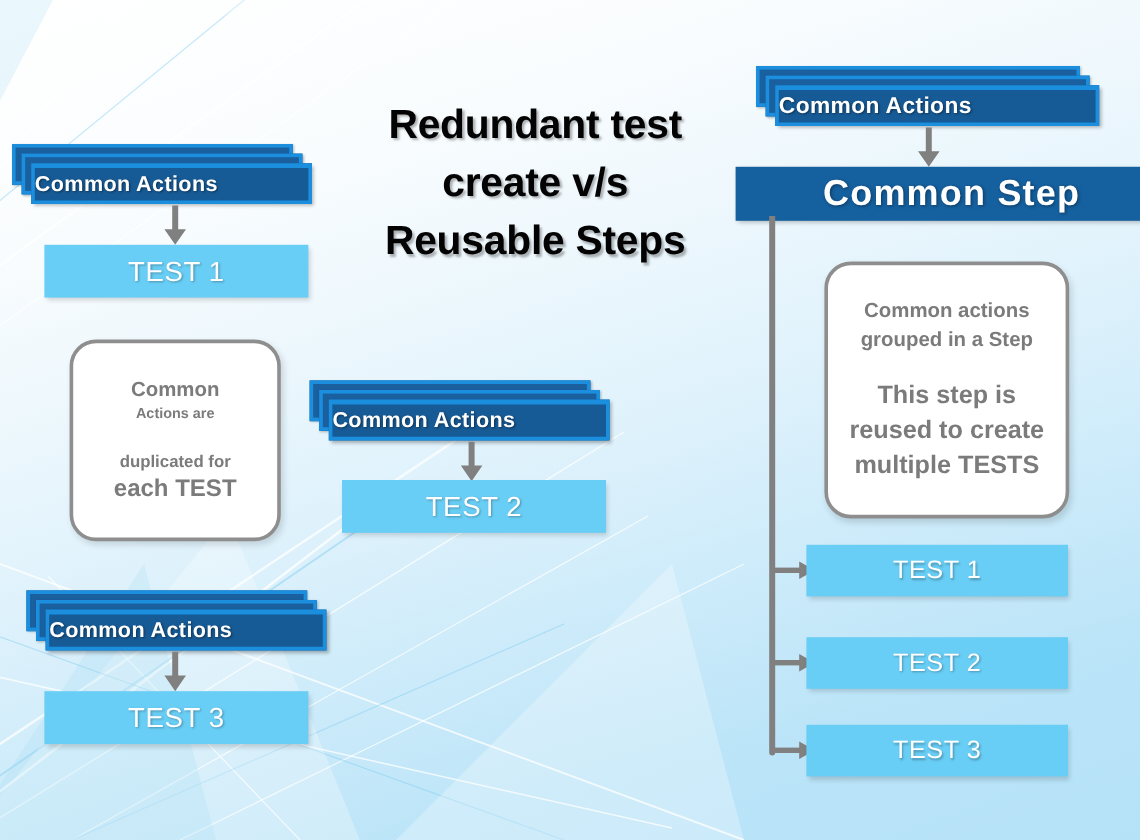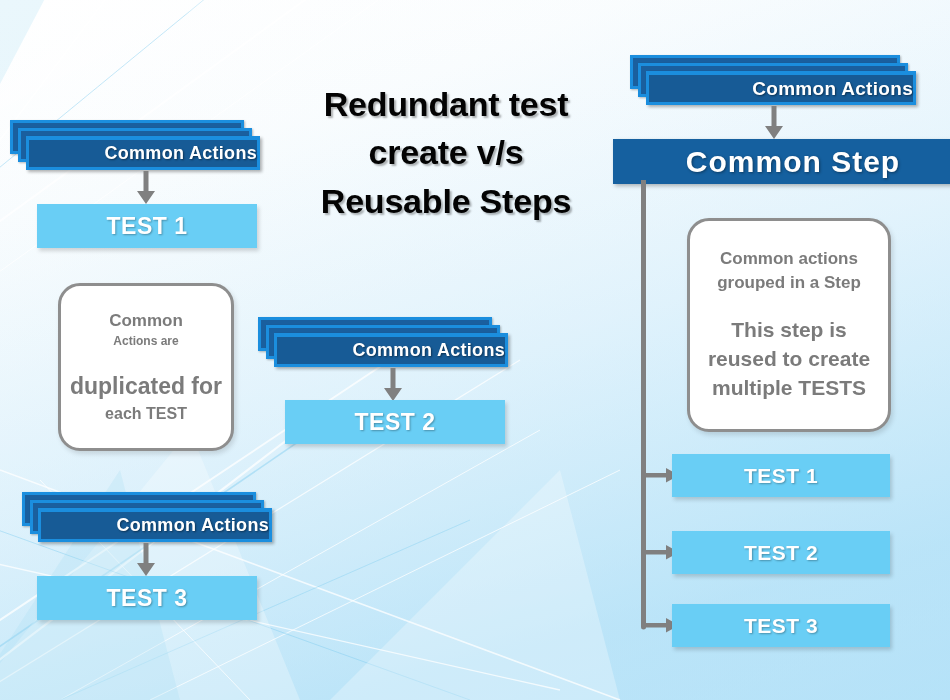--- a/index.html
+++ b/index.html
@@ -35,21 +35,21 @@
     box-shadow: 1px 1px 2px rgba(0,0,0,0.28);
   }
   .ca-front {
     position: absolute;
     left: 16px; top: 16px; right: 0; bottom: 0;
     background: #175b96;
     border: 3px solid #1b8ede;
     border-top-width: 4px;
     display: flex;
     align-items: center;
-    justify-content: flex-end;
+    justify-content: flex-start;
     box-shadow: 2px 2px 3px rgba(0,0,0,0.3);
   }
   .ca-front .ca-text {
     color: #ffffff;
     font-weight: bold;
     letter-spacing: 0.3px;
     text-shadow: 1px 1px 2px rgba(0,0,0,0.45);
     white-space: nowrap;
   }
 
@@ -57,21 +57,21 @@
   .test-box {
     position: absolute;
     background: #69cef5;
     display: flex;
     align-items: center;
     justify-content: center;
     box-shadow: 2px 3px 4px rgba(0,0,0,0.16);
   }
   .test-box span {
     color: #ffffff;
-    font-weight: bold;
+    font-weight: normal;
     text-shadow: 1px 1px 2px rgba(0,0,0,0.30);
     letter-spacing: 0.5px;
   }
 
   
   #common-step {
     position: absolute;
     left: 613px; top: 139px;
     width: 360px; height: 45px;
     background: #15609f;
@@ -185,22 +185,22 @@
     <path d="M8.5 0 H13.5 V20 H20 L11 33 L2 20 H8.5 Z" fill="#808080"></path>
   </svg>
 
   <div class="test-box" style="left:37px; top:204px; width:220px; height:44px;">
     <span style="font-size:23px;">TEST 1</span>
   </div>
 
   <div class="note-box" style="left:58px; top:283px; width:176px; height:168px;">
     <p style="font-size:17px;">Common</p>
     <p style="font-size:12px;">Actions are</p>
-    <p style="font-size:23px;margin-top:22px;">duplicated for</p>
-    <p style="font-size:16px;">each TEST</p>
+    <p style="font-size:14px;margin-top:22px;">duplicated for</p>
+    <p style="font-size:20px;">each TEST</p>
   </div>
 
   <div class="ca-stack" style="left:258px; top:317px; width:250px; height:50px;">
     <div class="ca-layer" style="left:0; top:0; width:234px; height:34px;"></div>
     <div class="ca-layer" style="left:8px; top:8px; width:234px; height:34px;"></div>
     <div class="ca-front">
       <span class="ca-text" style="font-size:18px;">Common Actions</span>
     </div>
   </div>
 

